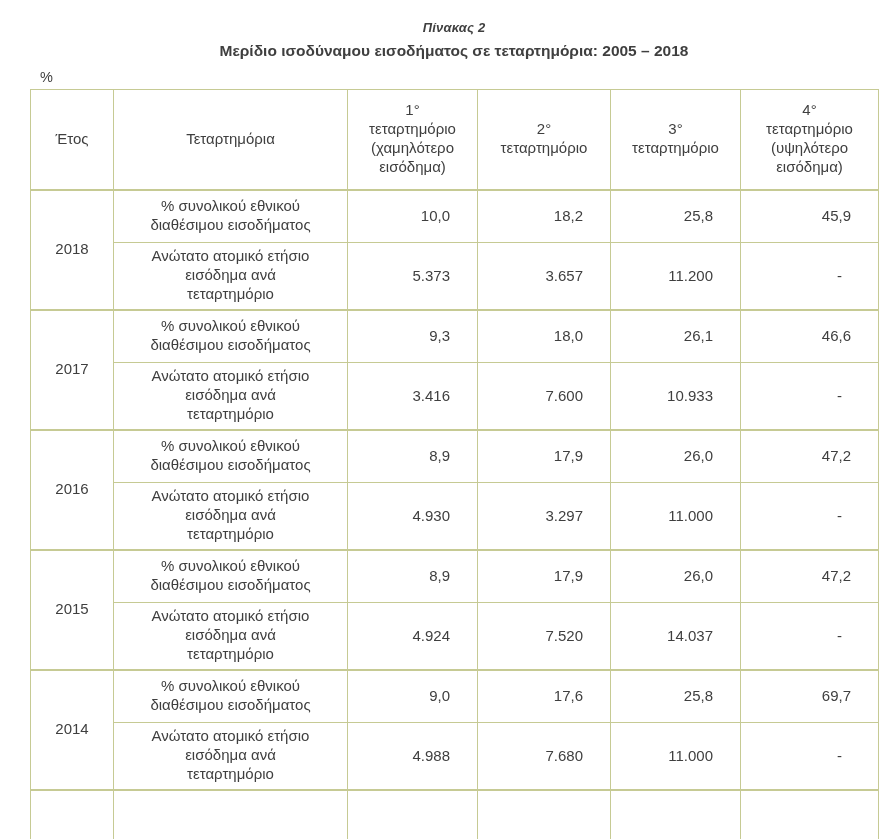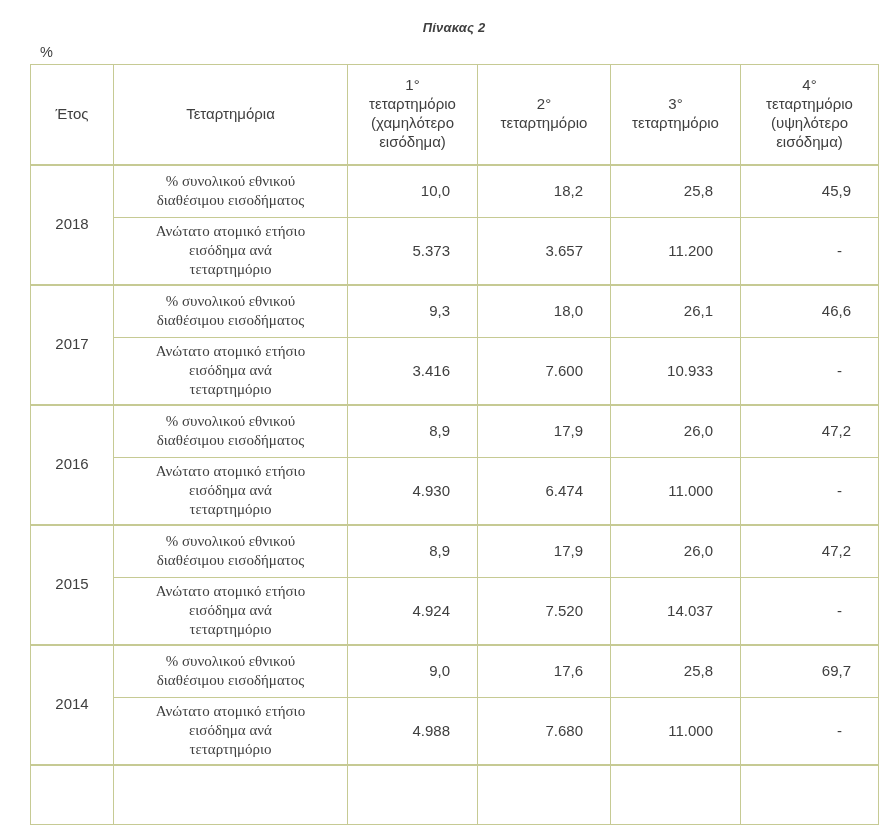--- a/index.html
+++ b/index.html
@@ -43,34 +43,35 @@
   tr.r-inc { height: 67px; }
   tr.r-sliver { height: 60px; }
   .qtable thead th { border-bottom: 2px solid var(--border-color, #c6ca94); }
   .qtable tr.gstart td { border-top: 2px solid var(--border-color, #c6ca94); }
   th.hdr, td.year-cell, td.lbl {
     text-align: center;
     white-space: pre-line;
     line-height: 1.26;
     padding: 2px 6px;
   }
-  td.lbl { padding: 2px 14px; font-family: Liberation Serif, serif; }
+  td.lbl { padding: 2px 14px; }
   td.num {
     text-align: right;
     padding-right: 27px;
     line-height: 1.2;
   }
   td.num.dash { padding-right: 36px; }
 </style>
 </head>
 <body>
 
 <div class="page">
   <div class="head-block">
     <div class="doc-title">Πίνακας 2</div>
+    <div class="doc-subtitle">Μερίδιο ισοδύναμου εισοδήματος σε τεταρτημόρια: 2005 – 2018</div>
   </div>
   <div class="unit-label">%</div>
 
   <table class="qtable">
     <colgroup>
       <col style="width:83px">
         <col style="width:234px">
         <col style="width:130px">
       <col style="width:133px">
         <col style="width:130px">
@@ -141,21 +142,21 @@
         <td class="num">8,9</td>
         <td class="num">17,9</td>
         <td class="num">26,0</td>
         <td class="num">47,2</td>
       </tr>
       <tr class="r-inc">
         <td class="lbl">Ανώτατο ατομικό ετήσιο
 εισόδημα ανά
 τεταρτημόριο</td>
         <td class="num">4.930</td>
-        <td class="num">6.474</td>
+        <td class="num">3.297</td>
         <td class="num">11.000</td>
         <td class="num dash">-</td>
       </tr>
 
       <tr class="gstart r-share">
         <td class="year-cell" rowspan="2">2015</td>
         <td class="lbl">% συνολικού εθνικού
 διαθέσιμου εισοδήματος</td>
         <td class="num">8,9</td>
         <td class="num">17,9</td>

